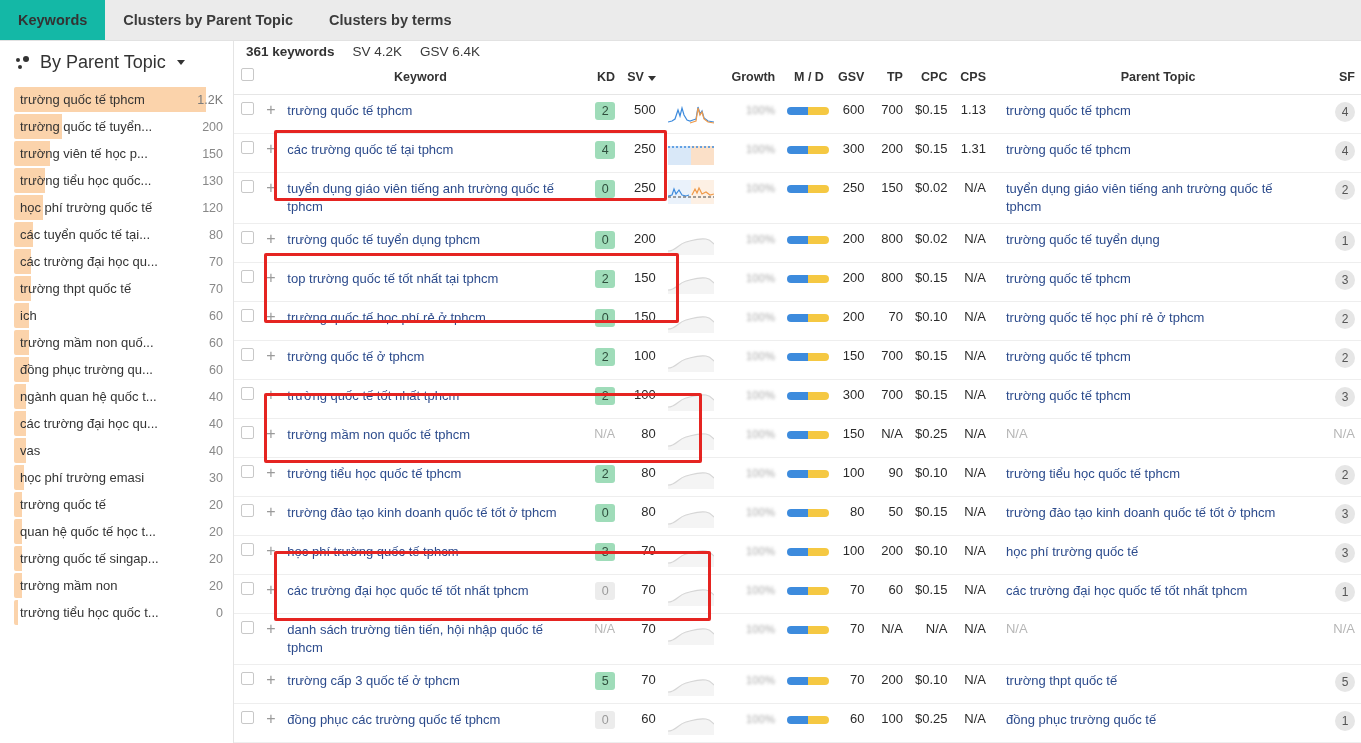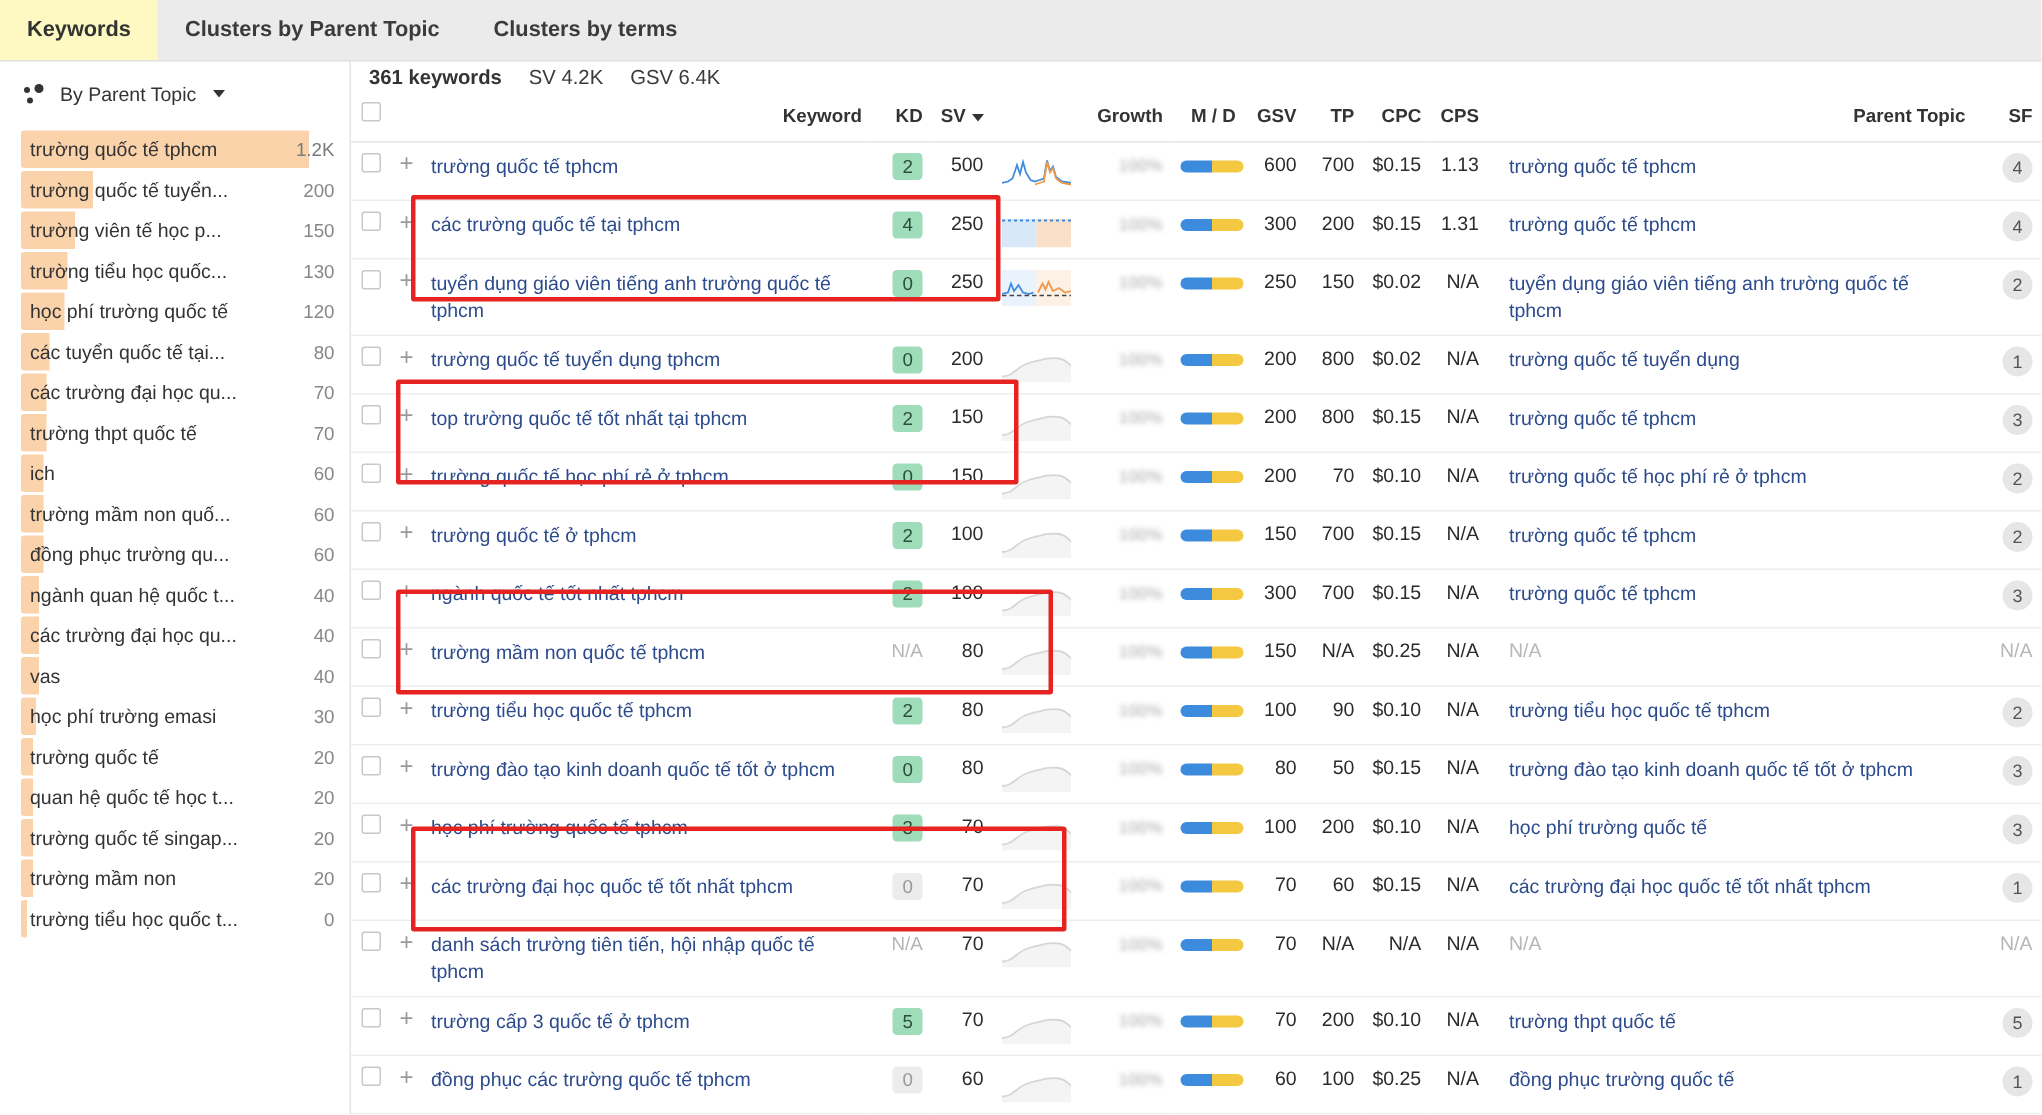--- a/index.html
+++ b/index.html
@@ -26,42 +26,42 @@
     display: flex; align-items: center;
     font-size: 14.5px;
     color: #333;
     cursor: pointer;
     background: transparent;
     border: none;
     font-family: inherit;
     white-space: nowrap;
   }
   .tab.active {
-    background: #fef9c3;
+    background: #14b8a6;
     font-weight: bold;
   }
   .tab:not(.active) { font-weight: bold; color: #3b3b3b; }
 
   
   .body-row { display: flex; height: 702px; }
 
   
   .sidebar {
     width: 234px;
     min-width: 234px;
     border-right: 1px solid #e4e4e4;
     background: #fff;
     display: flex; flex-direction: column;
   }
   .sidebar-head {
     height: 43px;
     display: flex; align-items: center;
     padding-left: 16px;
     gap: 8px;
-    font-size: 13px;
+    font-size: 18px;
     color: #333;
     cursor: pointer;
   }
   .cluster-icon { width: 16px; height: 14px; position: relative; display:inline-block; }
   .cluster-icon i {
     position: absolute; background: #333; border-radius: 50%; display: block;
   }
   .cluster-icon i:nth-child(1){ width:4px;height:4px; left:0; top:2px; }
   .cluster-icon i:nth-child(2){ width:6px;height:6px; left:7px; top:0px; }
   .cluster-icon i:nth-child(3){ width:4px;height:4px; left:2px; top:9px; }
@@ -117,21 +117,21 @@
   .tbl thead th {
     font-size: 12.5px;
     font-weight: bold;
     color: #333;
     padding: 6px 6px 10px 6px;
     border-bottom: 1px solid #e6e6e6;
     text-align: right;
     vertical-align: bottom;
     white-space: nowrap;
   }
-  .tbl thead th.left { text-align: right; margin-top: 35px; }
+  .tbl thead th.left { text-align: center; margin-top: 35px; }
   .tbl thead th.center { text-align: center; }
   .tbl tbody td {
     font-size: 13px;
     padding: 7px 6px;
     border-bottom: 1px solid #eeeeee;
     text-align: right;
     vertical-align: top;
     color: #2b2b2b;
   }
   .tbl tbody td.left { text-align: left; }
@@ -573,21 +573,21 @@
               <td class="">$0.15</td>
               <td class="na">N/A</td>
               <td class="left" style="padding-left:14px;"><a class="ptlink">trường quốc tế tphcm</a></td>
               <td><span class="sf-badge">2</span></td>
             </tr>
             <tr>
               <td class="center"><span class="chk"></span></td>
               <td class="left">
                 <div class="kwcell">
                   <span class="plus">+</span>
-                  <a class="kwlink">ngành quốc tế tốt nhất tphcm</a>
+                  <a class="kwlink">trường quốc tế tốt nhất tphcm</a>
                 </div>
               </td>
               <td><span class="kd-badge">2</span></td>
               <td>100</td>
               <td class="center">
                 <svg class="spark" width="46" height="24" viewBox="0 0 46 24">
                   <path d="M0,20 C8,20 10,13 18,11 C26,9 30,7 38,8 C42,8.5 44,11 46,13 L46,24 L0,24 Z" fill="#f4f4f4"></path>
                   <path d="M0,20 C8,20 10,13 18,11 C26,9 30,7 38,8 C42,8.5 44,11 46,13" fill="none" stroke="#d6d6d6" stroke-width="1.2"></path>
                 </svg>
               </td>

